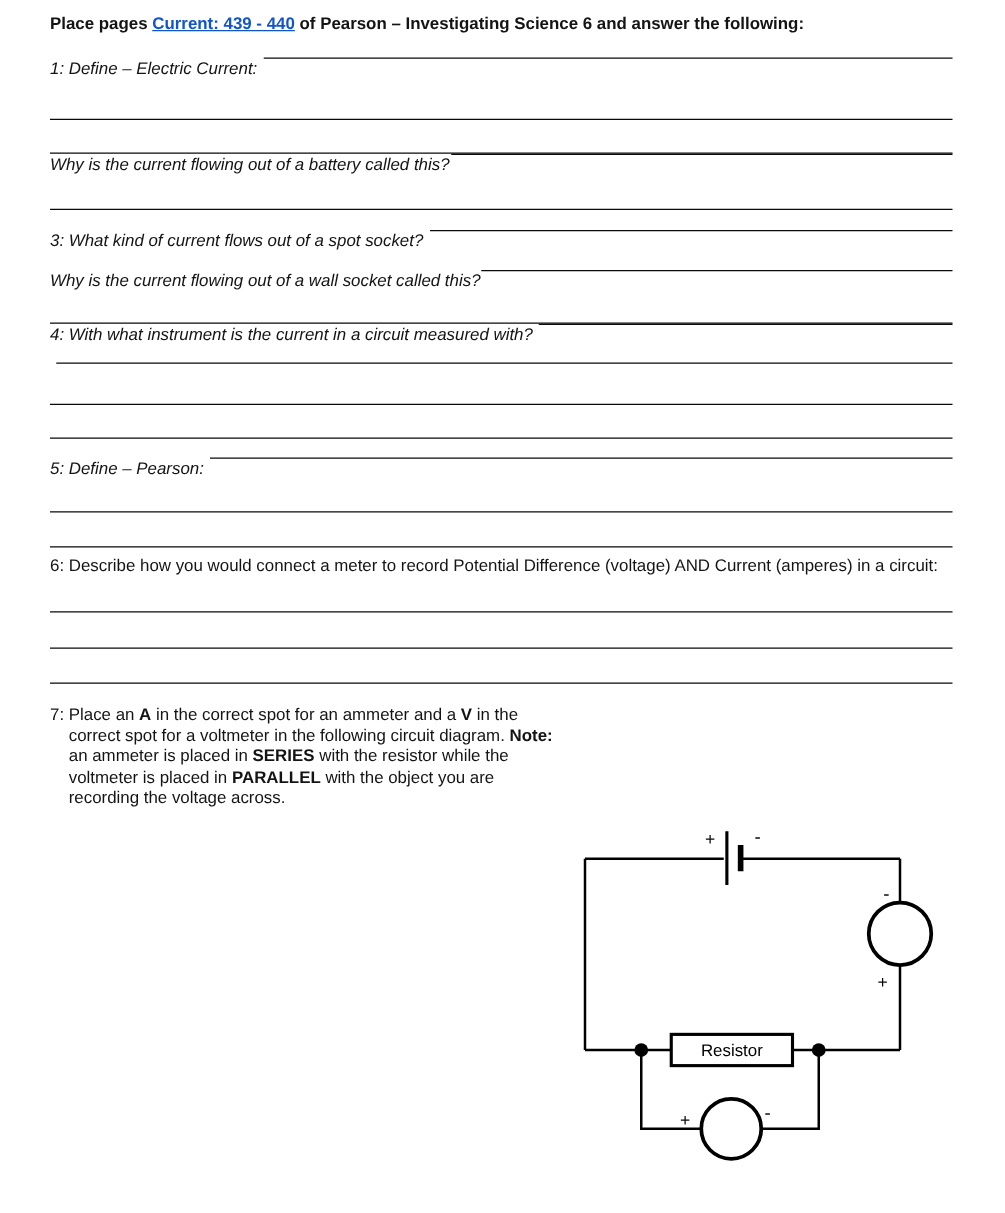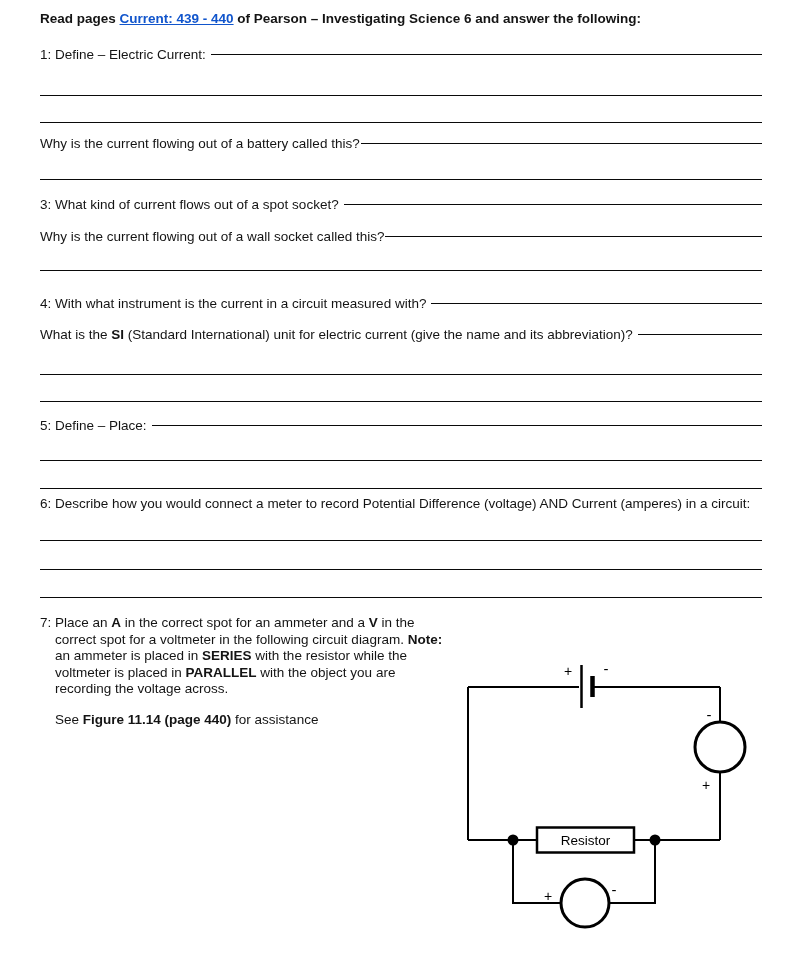--- a/index.html
+++ b/index.html
@@ -19,21 +19,21 @@
     line-height: 18px;
   }
   .header { font-weight: 700; }
   a.doclink {
     color: var(--link-color, #1155cc);
     font-weight: 700;
     text-decoration: underline;
     cursor: pointer;
     text-align: center;
   }
-  .row { display: flex; align-items: center; }
+  .row { display: flex; align-items: flex-start; font-style: italic; }
   .qtext { white-space: nowrap; }
   .fill {
     flex: 1 1 auto;
     border-bottom: 1.5px solid #0a0a0a;
     margin: 0 0 2px 5px;
   }
   .blank {
     height: 0;
     border-top: 1.5px solid #0a0a0a;
     width: 100%;
@@ -51,73 +51,71 @@
     left: 450px; top: 648px;
   }
   .diagram text { font-family: "Liberation Sans", sans-serif; }
   b { font-weight: 700; }
 </style>
 </head>
 <body>
 
 <div class="page">
 
-  <p class="header"><span>Read pages </span><a class="doclink" href="#">Current: 439 - 440</a><span> of Pearson – Investigating Science 6 and answer the following:</span></p>
+  <p class="header"><span>Place pages </span><a class="doclink" href="#">Current: 439 - 440</a><span> of Pearson – Investigating Science 6 and answer the following:</span></p>
 
   <div class="row" style="margin-top:18px">
     <span class="qtext">1: Define – Electric Current:</span>
     <span class="fill"></span>
   </div>
   <div class="blank" style="margin-top:31px"></div>
   <div class="blank" style="margin-top:26px"></div>
 
-  <div class="row" style="margin-top:12px">
+  <div class="row" style="">
     <span class="qtext">Why is the current flowing out of a battery called this?</span>
     <span class="fill" style="margin-left:1px"></span>
   </div>
   <div class="blank" style="margin-top:26px"></div>
 
   <div class="row" style="margin-top:16px">
     <span class="qtext">3: What kind of current flows out of a spot socket?</span>
     <span class="fill"></span>
   </div>
   <div class="row" style="margin-top:14px">
     <span class="qtext">Why is the current flowing out of a wall socket called this?</span>
     <span class="fill" style="margin-left:1px"></span>
   </div>
   <div class="blank" style="margin-top:24px"></div>
 
-  <div class="row" style="margin-top:24px">
+  <div class="row" style="margin-top:0">
     <span class="qtext">4: With what instrument is the current in a circuit measured with?</span>
     <span class="fill"></span>
   </div>
   <div class="row" style="margin-top:13px">
-    <span class="qtext"><span>What is the </span><b>SI</b><span> (Standard International) unit for electric current (give the name and its abbreviation)?</span></span>
     <span class="fill"></span>
   </div>
   <div class="blank" style="margin-top:30px"></div>
   <div class="blank" style="margin-top:26px"></div>
 
   <div class="row" style="margin-top:15px">
-    <span class="qtext">5: Define – Place:</span>
+    <span class="qtext">5: Define – Pearson:</span>
     <span class="fill"></span>
   </div>
   <div class="blank" style="margin-top:25px"></div>
   <div class="blank" style="margin-top:27px"></div>
 
   <div style="margin-top:6px">
     <span>6: Describe how you would connect a meter to record Potential Difference (voltage) AND Current (amperes) in a circuit:</span>
   </div>
   <div class="blank" style="margin-top:27px"></div>
   <div class="blank" style="margin-top:28px"></div>
   <div class="blank" style="margin-top:27px"></div>
 
   <p class="q7"><span>7: Place an </span><b>A</b><span> in the correct spot for an ammeter and a </span><b>V</b><span> in the correct spot for a voltmeter in the following circuit diagram. </span><b>Note:</b><span> an ammeter is placed in </span><b>SERIES</b><span> with the resistor while the voltmeter is placed in </span><b>PARALLEL</b><span> with the object you are recording the voltage across.</span></p>
 
-  <p class="seefig"><span>See </span><b>Figure 11.14 (page 440)</b><span> for assistance</span></p>
 
   <svg class="diagram" width="340" height="300" viewBox="0 0 340 300">
 
     <path d="M18 39 H129 M144 39 H270 M18 39 V192 M18 192 H87 M184 192 H270" fill="none" stroke="#000" stroke-width="2"></path>
     <path d="M270 39 V74 M270 124 V192" fill="none" stroke="#000" stroke-width="2"></path>
     <path d="M63 192 V255 H111 M205 192 V255 H159" fill="none" stroke="#000" stroke-width="2"></path>
 
     <line x1="131.5" y1="17" x2="131.5" y2="60" stroke="#000" stroke-width="2.5"></line>
     <line x1="142.5" y1="28" x2="142.5" y2="49" stroke="#000" stroke-width="4.5"></line>
     <text x="118" y="28" font-size="14" text-anchor="middle">+</text>

